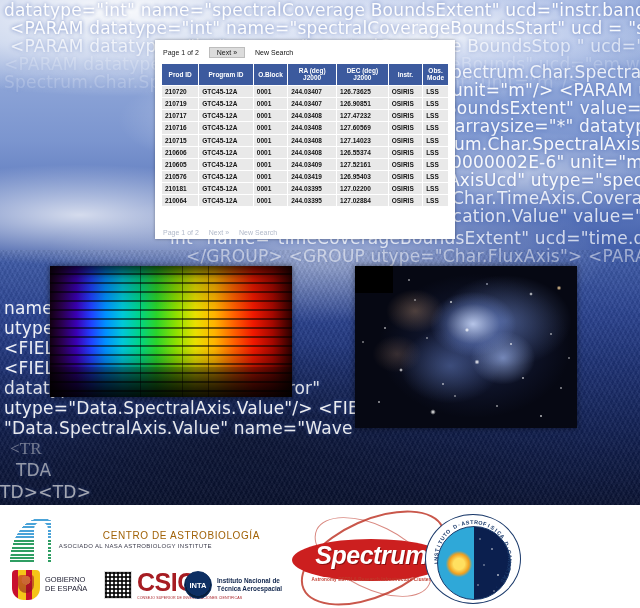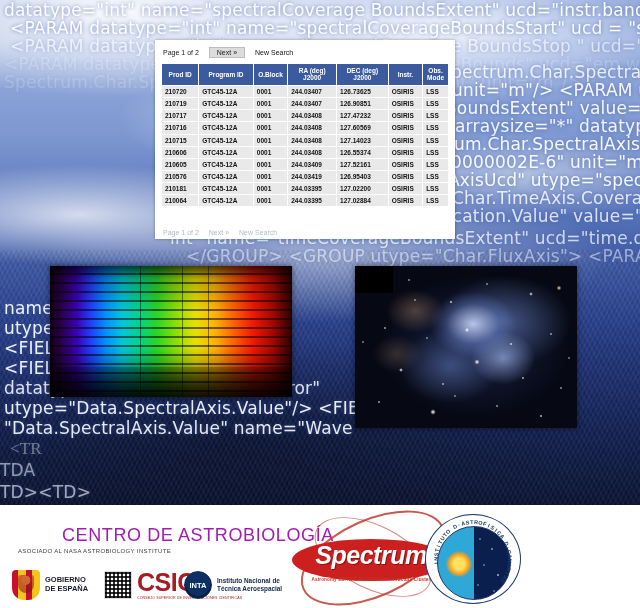--- a/index.html
+++ b/index.html
@@ -213,38 +213,38 @@
   #cab .arch .green{
     position:absolute;left:0;bottom:0;width:62px;height:22px;
     background:repeating-linear-gradient(to bottom,#2f9e63 0 2px,#ffffff 2px 3.4px);
     -webkit-mask-image:radial-gradient(ellipse 31px 44px at 31px 22px,#000 0 99%,transparent 100%);
     mask-image:radial-gradient(ellipse 31px 44px at 31px 22px,#000 0 99%,transparent 100%);
   }
   #cab .arch .notch{
     position:absolute;left:24px;bottom:0;width:14px;height:40px;background:#ffffff;
     border-radius:7px 7px 0 0;
   }
-  #cab .txt .t1{font-size:18px;letter-spacing:.6px;color:#a21caf;white-space:nowrap;margin-left:44px;}
+  #cab .txt .t1{font-size:10px;letter-spacing:.6px;color:#a16207;white-space:nowrap;margin-left:44px;}
   #cab .txt .t2{font-size:6px;letter-spacing:.35px;color:#3a3a4a;white-space:nowrap;margin-top:2px;}
 
   
   #gob{left:12px;top:64px;width:88px;height:32px;display:flex;align-items:center;gap:5px;}
   #gob .shield{
     width:28px;height:30px;
     background:
       radial-gradient(circle at 50% 34%, #ffd24a 0 18%, rgba(0,0,0,0) 19%),
       linear-gradient(to right,#c8102e 0 22%, #f5c518 22% 50%, #c8102e 50% 72%, #f5c518 72% 100%);
     border-radius:4px 4px 12px 12px;
     position:relative;
   }
   #gob .shield::after{
     content:"";position:absolute;left:6px;top:5px;width:16px;height:18px;
     background:linear-gradient(to bottom,#b51227,#7d0d1b);border-radius:3px 3px 8px 8px;opacity:.55;
   }
-  #gob .gl{font-size:7.5px;font-weight:bold;color:#1b1b2e;line-height:1.15;white-space:nowrap;}
+  #gob .gl{font-size:7.5px;font-weight:normal;color:#1b1b2e;line-height:1.15;white-space:nowrap;}
 
   
   #csic{left:104px;top:64px;width:150px;height:32px;display:flex;align-items:center;gap:5px;}
   #csic .qr{
     width:26px;height:26px;
     background:
       repeating-linear-gradient(to right,#333 0 2px,#fff 2px 4px),
       repeating-linear-gradient(to bottom,#333 0 2px,#fff 2px 4px);
     background-blend-mode:multiply;
     border:1px solid #ddd;
@@ -350,21 +350,21 @@
     <div class="ln" style="left: 4px; top: 320px; font-size: 17px; opacity: 0.92;">utype=</div>
     <div class="ln" style="left: 412px; top: 322px; font-size: 17px; opacity: 0.9;">LDref re</div>
     <div class="ln" style="left: 4px; top: 340px; font-size: 17px; opacity: 0.92;">&lt;FIEL</div>
     <div class="ln" style="left: 420px; top: 342px; font-size: 17px; opacity: 0.9;">ROUP&gt;</div>
     <div class="ln" style="left: 4px; top: 360px; font-size: 17px; opacity: 0.92;">&lt;FIEL</div>
     <div class="ln" style="left: 416px; top: 362px; font-size: 17px; opacity: 0.9;">lagnitud</div>
     <div class="ln" style="left: 4px; top: 380px; font-size: 17px; opacity: 0.86;">datatype="double" ucd="stat.error"</div>
     <div class="ln" style="left: 4px; top: 400px; font-size: 17px; opacity: 0.92;">utype="Data.SpectralAxis.Value"/&gt; &lt;FIE</div>
     <div class="ln" style="left: 4px; top: 420px; font-size: 17px; opacity: 0.9;">"Data.SpectralAxis.Value"  name="Wave</div>
     <div class="ln" style="left: 10px; top: 440px; font-size: 17px; opacity: 0.4; font-family: Liberation Serif, serif;">&lt;TR</div>
-    <div class="ln" style="left: 0px; top: 462px; font-size: 17px; opacity: 0.55;">TDA</div>
+    <div class="ln" style="left: 16px; top: 462px; font-size: 17px; opacity: 0.55;">TDA</div>
     <div class="ln" style="left: 0px; top: 484px; font-size: 17px; opacity: 0.62;">TD&gt;&lt;TD&gt;</div>
   </div>
 
 <div id="table-panel">
 
   <div id="table-toolbar">
     <span class="tb">Page 1 of 2</span>
     <span class="btn">Next »</span>
     <span class="lnk">New Search</span>
   </div>

